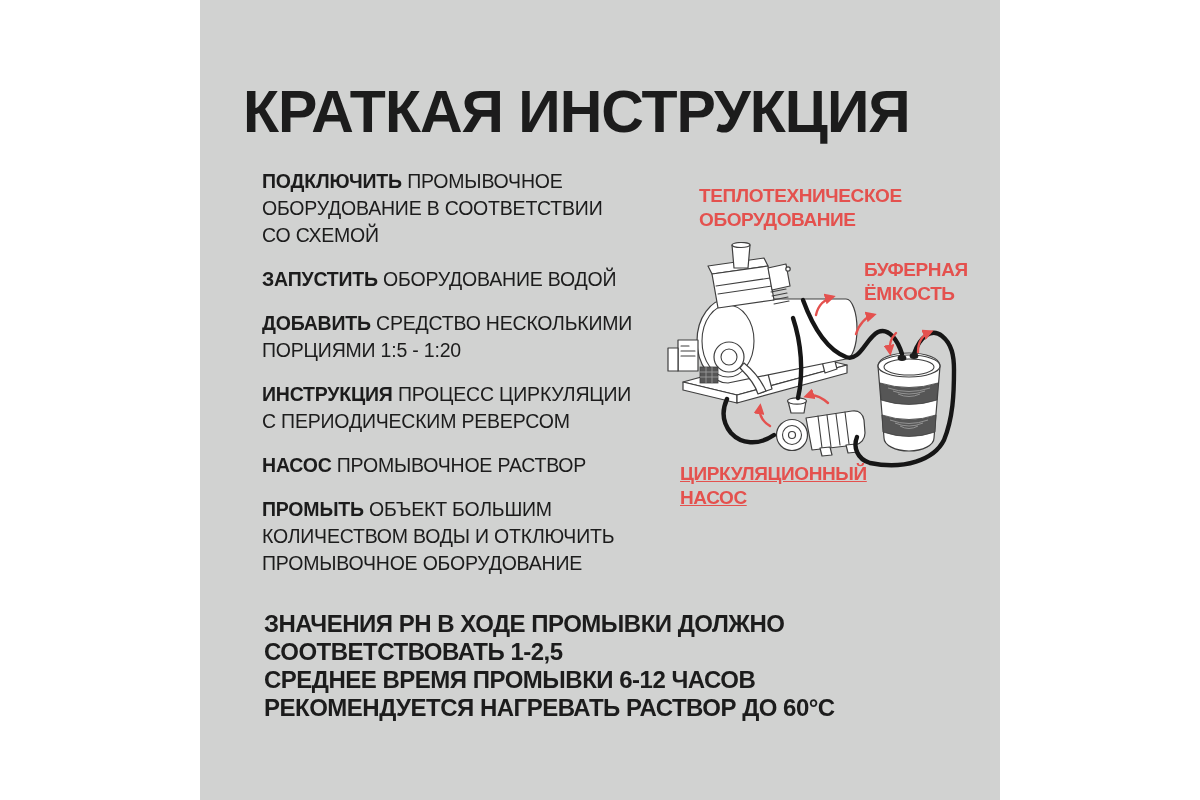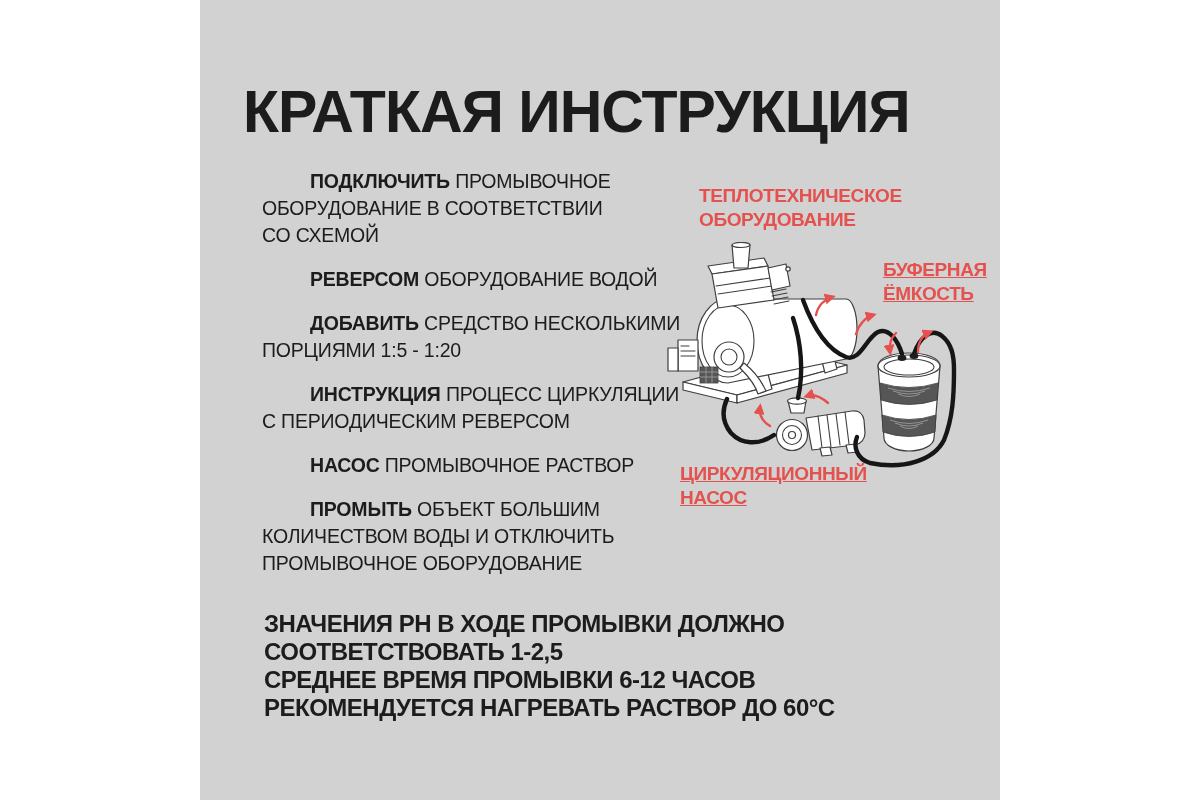--- a/index.html
+++ b/index.html
@@ -6,26 +6,26 @@
   html,body { width:1200px; height:800px; }
   body { background:var(--page-bg,#ffffff); font-family:"Liberation Sans", sans-serif; }
   .canvas { position:relative; width:1040px; height:800px; background:var(--page-bg,#ffffff); overflow:hidden; }
   .panel { position:absolute; left:200px; top:0; width:800px; height:800px; background:var(--panel-bg,#d1d2d1); }
 
   .title { position:absolute; left:243px; top:78px; font-size:59px; font-weight:700;
            letter-spacing:-1px; color:var(--text,#1c1c1c); white-space:nowrap; }
 
   .steps { position:absolute; left:262px; top:168px; width:440px; color:var(--text,#1c1c1c); }
   .step  { font-size:19.5px; line-height:27px; margin-bottom:17px; letter-spacing:-0.2px; }
-  .step b { font-weight:700;margin-left:48px; }
+  .step b { font-weight:700; }
 
   .red-label { position:absolute; font-size:19px; line-height:24px; font-weight:700;
                color:var(--accent-red,#e4514e); letter-spacing:-0.4px; white-space:nowrap; }
   .red-label.heat   { left:680px; top:184px;margin-left:19px; }
-  .red-label.buffer { left:883px; top:258px;text-decoration:underline; }
+  .red-label.buffer { left:864px; top:258px; }
   .red-label.pump   { left:680px; top:462px;text-decoration:underline; }
 
   .diagram { position:absolute; left:660px; top:242px; width:340px; height:270px; }
 
   .footer { position:absolute; left:264px; top:610px; font-size:24px; line-height:28px;
             font-weight:700; color:var(--text,#1c1c1c); letter-spacing:-0.5px; white-space:nowrap; }
 
   
   .la   { stroke:var(--line-art,#3f3f3f); stroke-width:1.2; fill:#ffffff; stroke-linejoin:round; }
   .la-n { stroke:var(--line-art,#3f3f3f); stroke-width:1.1; fill:none; stroke-linecap:round; }
@@ -39,21 +39,21 @@
 <body>
 
 <div class="canvas">
   <div class="panel"></div>
 
   <h1 class="title">КРАТКАЯ ИНСТРУКЦИЯ</h1>
 
   <div class="steps">
     <p class="step"><b>ПОДКЛЮЧИТЬ </b><span>ПРОМЫВОЧНОЕ<br>ОБОРУДОВАНИЕ В СООТВЕТСТВИИ<br>СО СХЕМОЙ</span></p>
 
-    <p class="step"><b>РЕВЕРСОМ </b><span>ОБОРУДОВАНИЕ ВОДОЙ</span></p>
+    <p class="step"><b>ЗАПУСТИТЬ </b><span>ОБОРУДОВАНИЕ ВОДОЙ</span></p>
 
     <p class="step"><b>ДОБАВИТЬ </b><span>СРЕДСТВО НЕСКОЛЬКИМИ<br>ПОРЦИЯМИ 1:5 - 1:20</span></p>
 
     <p class="step"><b>ИНСТРУКЦИЯ </b><span>ПРОЦЕСС ЦИРКУЛЯЦИИ<br>С ПЕРИОДИЧЕСКИМ РЕВЕРСОМ</span></p>
 
     <p class="step"><b>НАСОС </b><span>ПРОМЫВОЧНОЕ РАСТВОР</span></p>
 
     <p class="step"><b>ПРОМЫТЬ </b><span>ОБЪЕКТ БОЛЬШИМ<br>КОЛИЧЕСТВОМ ВОДЫ И ОТКЛЮЧИТЬ<br>ПРОМЫВОЧНОЕ ОБОРУДОВАНИЕ</span></p>
   </div>
 

